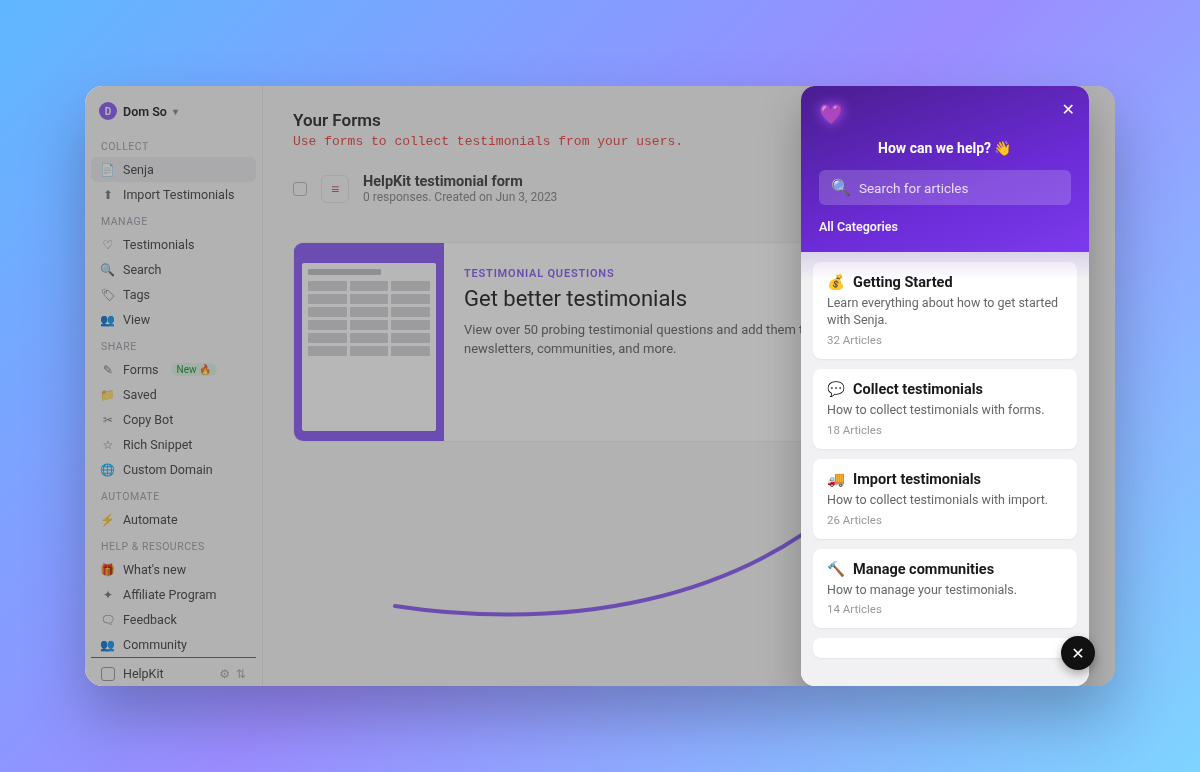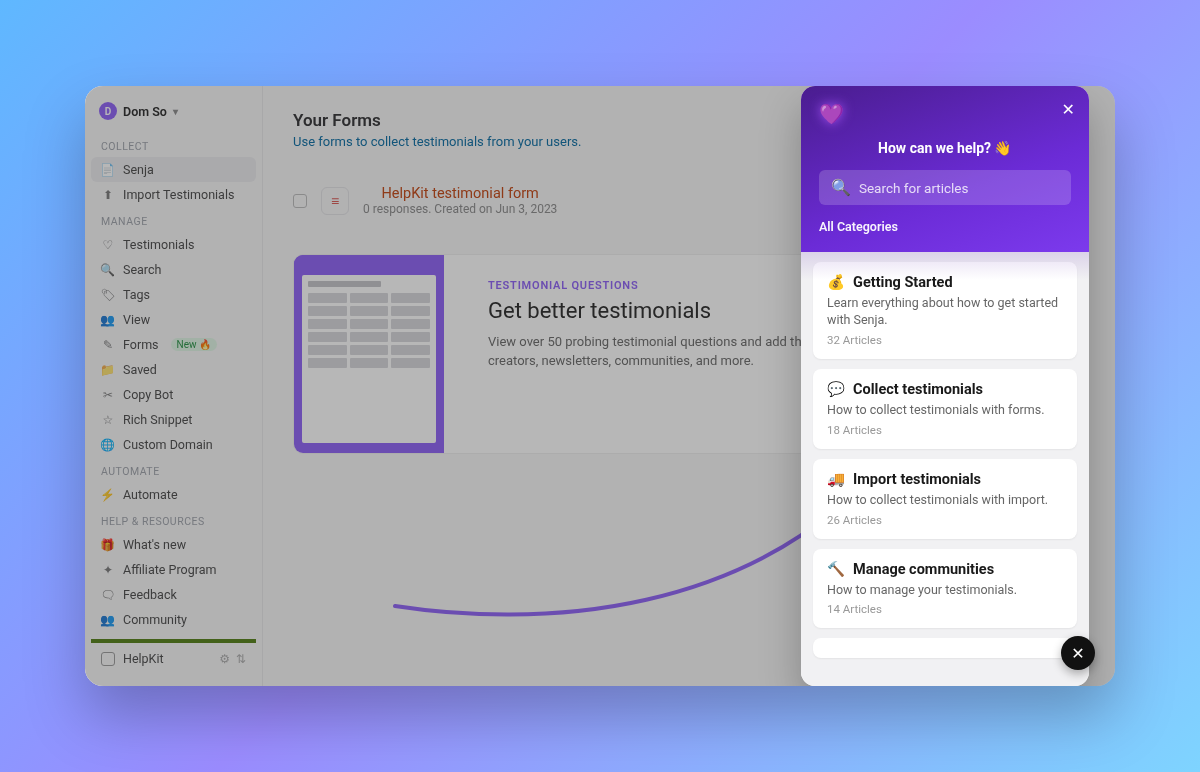--- a/index.html
+++ b/index.html
@@ -25,35 +25,35 @@
     display: flex; flex-direction: column; font-size: 12.5px; color: #555;
   }
   .user-row { display: flex; align-items: center; gap: 6px; padding: 4px 8px 12px; font-weight: 600; color:#222; }
   .avatar { width: 18px; height: 18px; border-radius: 50%; background: #8b5cf6; display:flex;align-items:center;justify-content:center;color:#fff;font-size:10px; }
   .chev { font-size: 10px; color:#888; }
   .section-label { font-size: 10.5px; letter-spacing: .5px; color:#9ca0a8; padding: 8px 10px 4px; text-transform: uppercase; }
   .nav-item { display: flex; align-items: center; gap: 8px; padding: 5px 10px; border-radius: 6px; cursor: pointer; color:#444; }
   .nav-item.active { background: #ebebee; }
   .nav-icon { width: 14px; display:inline-flex; justify-content:center; color:#777; font-size:12px; }
   .badge-new { margin-left:4px; background:#dff6e5; color:#1e8e3e; font-size:10px; padding:1px 6px; border-radius:8px; display:inline-flex; align-items:center; gap:3px;}
-  .sidebar-footer { margin-top:auto; border-top:4px solid #4d7c0f; padding:8px 10px; display:flex; align-items:center; gap:8px; font-size:12.5px; color:#444;}
+  .sidebar-footer { margin-top:auto; border-top:1px solid #4d7c0f; padding:8px 10px; display:flex; align-items:center; gap:8px; font-size:12.5px; color:#444;}
   .sf-icon { width:14px;height:14px;border:1px solid #999;border-radius:3px;display:inline-block;}
   .sf-right { margin-left:auto; display:flex; gap:6px; color:#aaa; font-size:12px;}
   
   .main { flex:1; padding: 24px 30px; overflow:hidden; }
   .page-title { font-size: 17px; font-weight:600; color:#2c2c2e; margin-bottom:4px;}
-  .page-sub { font-size: 13px; color:#0369a1; margin-bottom:34px;}
+  .page-sub { font-size: 13px; color:#ef4444; margin-bottom:22px;font-family:Liberation Mono, monospace;}
   .form-row { display:flex; align-items:center; gap:14px; padding:2px 0 18px;}
   .checkbox { width:14px;height:14px;border:1.5px solid #bbb;border-radius:3px;}
   .form-icon { width:28px;height:28px;border:1px solid #e3e3e6;border-radius:6px;display:flex;align-items:center;justify-content:center;color:#d9534f;font-size:14px;}
-  .form-title { font-size:14.5px; font-weight:400; color:#c2410c;text-align:center;}
+  .form-title { font-size:14.5px; font-weight:700; color:#404040;}
   .form-meta { font-size:12px; color:#888;}
   .form-url { margin-left:auto; font-size:12px; color:#999a9e;}
   .promo-card {
-    margin-top:20px; display:flex; gap:24px; align-items:stretch;
+    margin-top:20px; display:flex; align-items:stretch;
     background:#fff; border:1px solid #eee; border-radius:10px; padding:0;
     overflow:hidden; height:200px;
   }
   .promo-thumb {
     width:150px; background:#8b5cf6; border-top:10px solid #8b5cf6;
     display:flex;flex-direction:column;padding:10px 8px; gap:4px;
   }
   .promo-thumb .sheet{ background:#fff; flex:1; border-radius:2px; padding:6px; }
   .sheet .grid { display:grid; grid-template-columns:repeat(3,1fr); gap:3px; margin-top:6px;}
   .sheet .cell{ height:10px; background:#d6d6da; border-radius:1px;}
@@ -130,20 +130,21 @@
       </div>
     <div class="nav-item">
         <span class="nav-icon">🏷</span>
         <span>Tags</span>
       </div>
     <div class="nav-item">
         <span class="nav-icon">👥</span>
         <span>View</span>
       </div>
 
+    <div class="section-label">SHARE</div>
     <div class="nav-item">
       <span class="nav-icon">✎</span>
       <span>Forms</span>
       <span class="badge-new">New 🔥</span>
     </div>
     <div class="nav-item">
         <span class="nav-icon">📁</span>
         <span>Saved</span>
       </div>
     <div class="nav-item">

